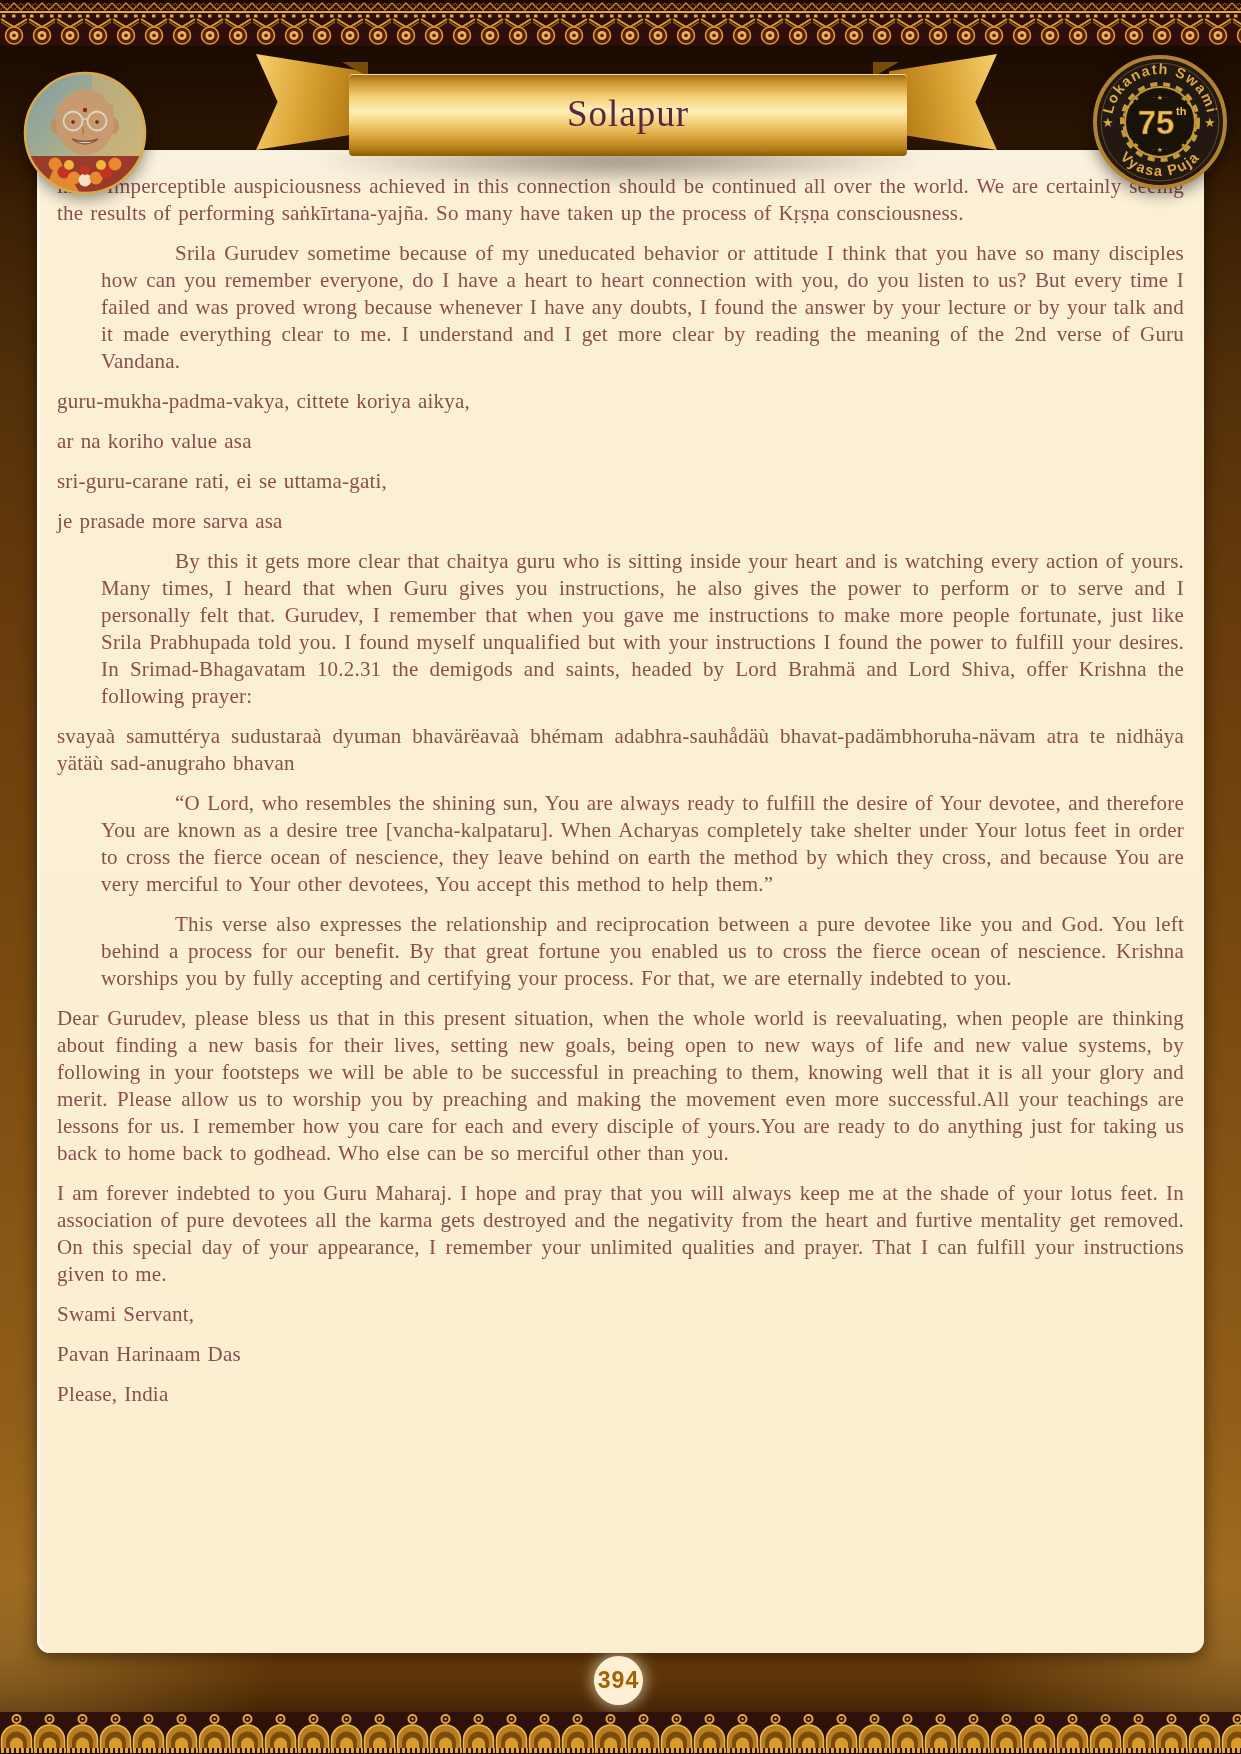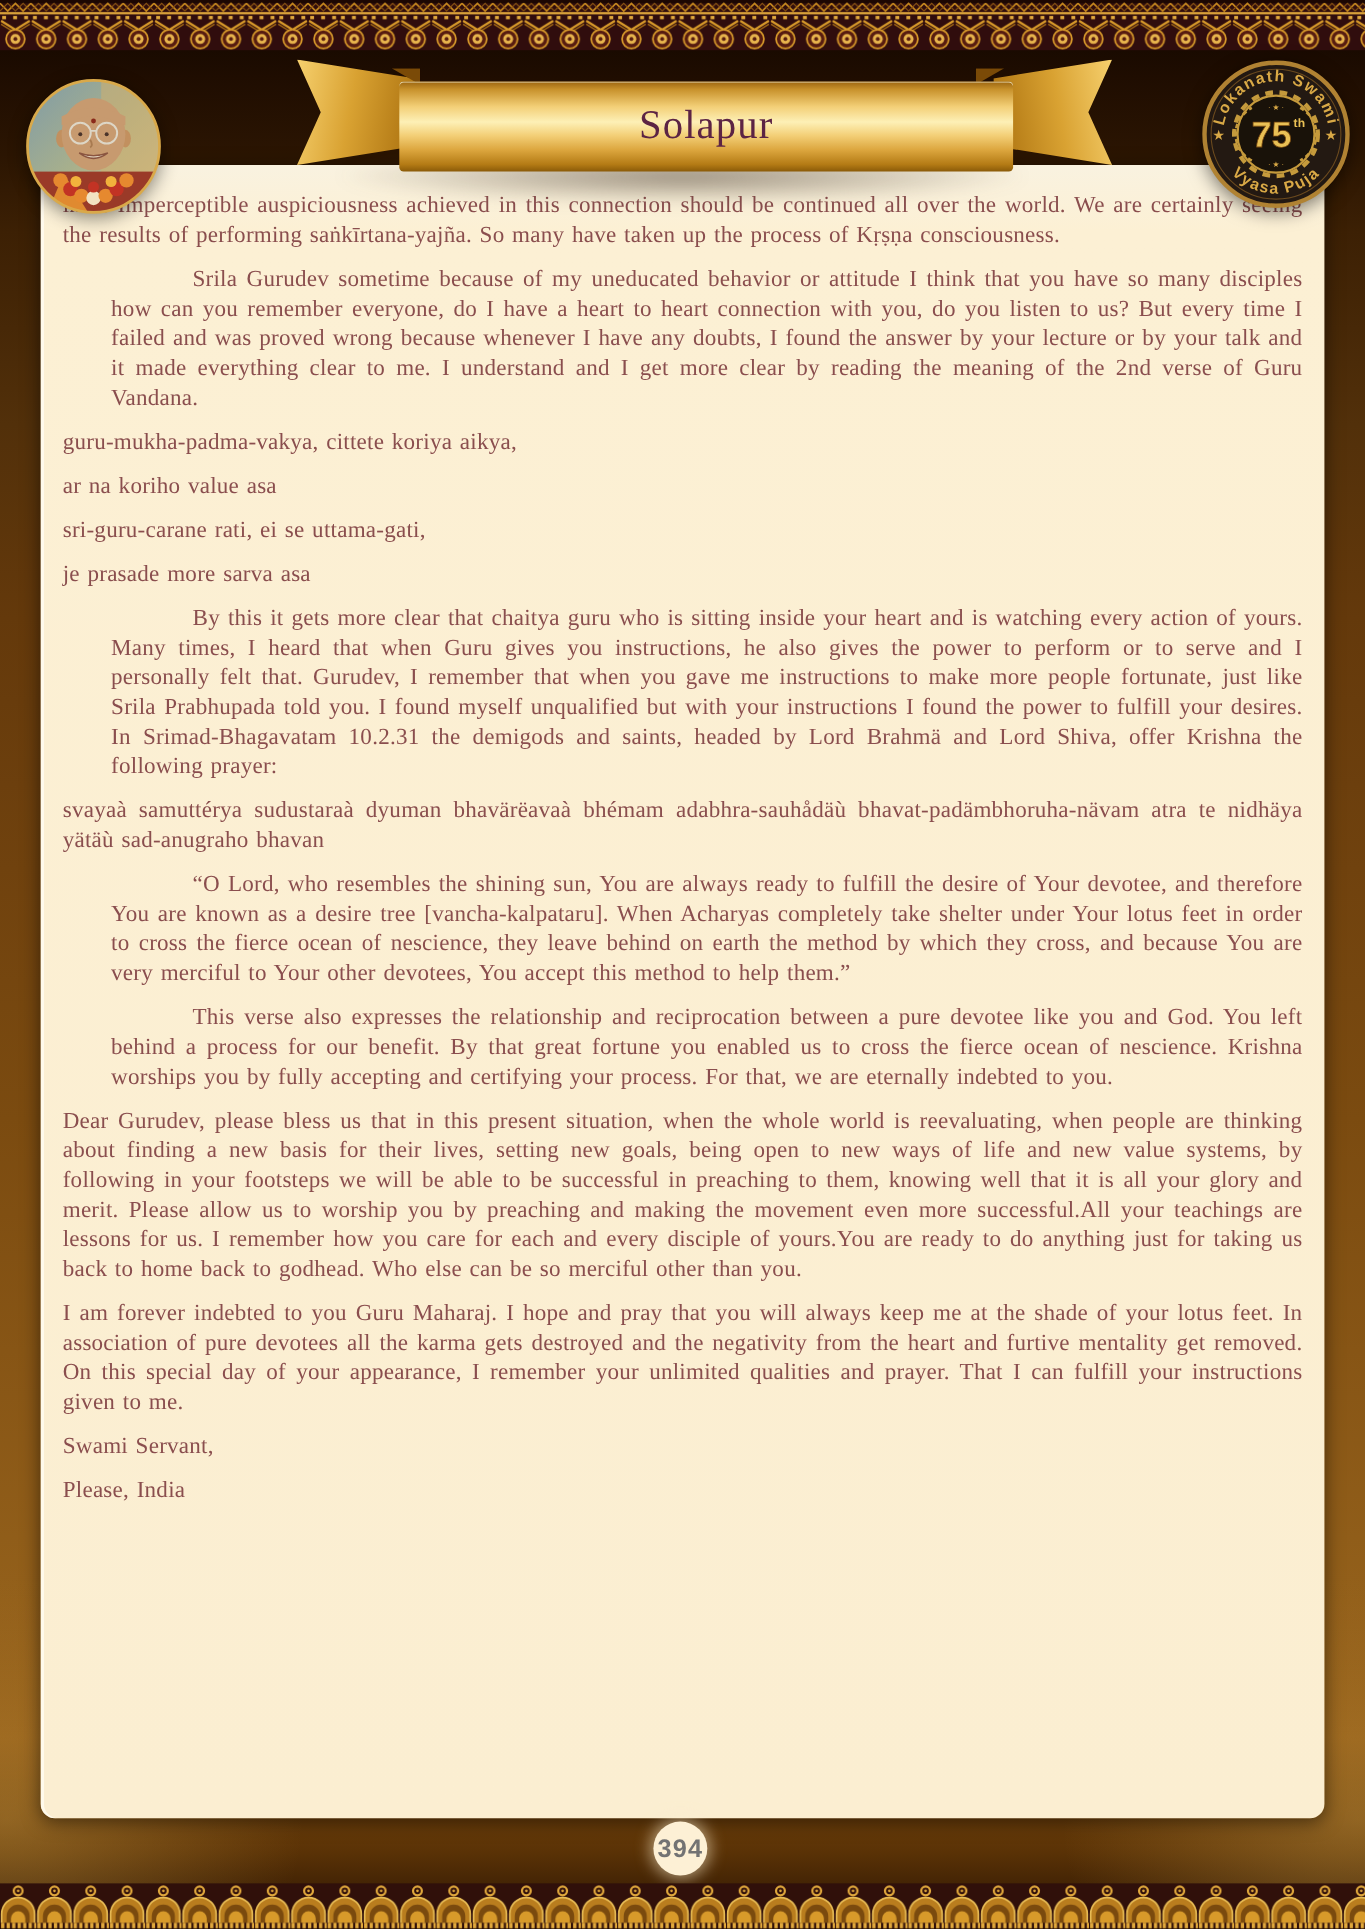--- a/index.html
+++ b/index.html
@@ -24,21 +24,21 @@
          border-radius:13px;box-shadow:0 3px 16px rgba(0,0,0,.5), inset 3px 0 0 rgba(255,252,240,.85);
          z-index:1;}
   .letter{position:absolute;left:20px;right:20px;top:23px;color:#8a4e4e;
           font-size:21px;line-height:27px;letter-spacing:.2px;word-spacing:1.5px;}
   .para{margin:0 0 13px 0;text-align:justify;}
   .para.ind{text-indent:74px;margin-left:44px;}
 
   
   .photo{position:absolute;left:22px;top:70px;width:126px;height:126px;z-index:7;
          filter:drop-shadow(0 4px 8px rgba(0,0,0,.45));}
-  .ribbon{position:absolute;left:0;top:0;width:1078px;height:220px;z-index:5;pointer-events:none;margin-left:14px;}
+  .ribbon{position:absolute;left:0;top:0;width:1078px;height:220px;z-index:5;pointer-events:none;}
   .ribbon-shadow{position:absolute;left:300px;top:146px;width:640px;height:40px;
          background:radial-gradient(ellipse at 50% 35%,rgba(75,60,45,.55),rgba(75,60,45,0) 70%);
          filter:blur(7px);z-index:2;}
   .flag{position:absolute;top:54px;width:108px;height:96px;z-index:4;}
   .flag.left{left:256px;clip-path:polygon(0 0,100% 18%,100% 82%,0 100%,20% 50%);
          background:linear-gradient(100deg,#f6d06e 0%,#d9a232 45%,#a86e0d 100%);}
   .flag.right{left:889px;clip-path:polygon(100% 0,0 18%,0 82%,100% 100%,80% 50%);
          background:linear-gradient(260deg,#f6d06e 0%,#d9a232 45%,#a86e0d 100%);}
   .fold{position:absolute;width:26px;height:15px;background:#7a4a07;z-index:4;}
   .fold.left{left:342px;top:62px;clip-path:polygon(0 0,100% 0,100% 100%);}
@@ -51,21 +51,21 @@
   .ribbon-band .title{display:block;text-align:center;line-height:80px;
          font-size:37px;color:#5c2444;letter-spacing:1px;}
   .badge{position:absolute;left:1092px;top:54px;width:136px;height:136px;z-index:7;
          filter:drop-shadow(0 4px 8px rgba(0,0,0,.5));}
 
   
   .pageno{position:absolute;left:594px;top:1656px;width:49px;height:49px;border-radius:50%;
           background:#fdf0d5;z-index:5;display:flex;align-items:center;justify-content:center;
           box-shadow:0 0 14px 3px rgba(253,240,210,.55);}
   .pageno span{font-family:"Liberation Sans","DejaVu Sans",sans-serif;font-weight:bold;
-          font-size:23px;color:#737373;letter-spacing:1px;}
+          font-size:23px;color:#a16207;letter-spacing:1px;}
 </style>
 </head>
 <body>
 
 <div id="page">
 
   <div class="corner-glow left"></div>
   <div class="corner-glow right"></div>
 
   <svg class="band-top" width="1241" height="46">
@@ -97,20 +97,21 @@
         <p class="para">ar na koriho value asa</p>
         <p class="para">sri-guru-carane rati, ei se uttama-gati,</p>
         <p class="para">je prasade more sarva asa</p>
         <p class="para ind">By this it gets more clear that chaitya guru who is sitting inside your heart and is watching every action of yours. Many times, I heard that when Guru gives you instructions, he also gives the power to perform or to serve and I personally felt that. Gurudev, I remember that when you gave me instructions to make more people fortunate, just like Srila Prabhupada told you. I found myself unqualified but with your instructions I found the power to fulfill your desires. In Srimad-Bhagavatam 10.2.31 the demigods and saints, headed by Lord Brahmä and Lord Shiva, offer Krishna the following prayer:</p>
         <p class="para">svayaà samuttérya sudustaraà dyuman bhavärëavaà bhémam adabhra-sauhådäù bhavat-padämbhoruha-nävam atra te nidhäya yätäù sad-anugraho bhavan</p>
         <p class="para ind">“O Lord, who resembles the shining sun, You are always ready to fulfill the desire of Your devotee, and therefore You are known as a desire tree [vancha-kalpataru]. When Acharyas completely take shelter under Your lotus feet in order to cross the fierce ocean of nescience, they leave behind on earth the method by which they cross, and because You are very merciful to Your other devotees, You accept this method to help them.”</p>
         <p class="para ind">This verse also expresses the relationship and reciprocation between a pure devotee like you and God. You left behind a process for our benefit. By that great fortune you enabled us to cross the fierce ocean of nescience. Krishna worships you by fully accepting and certifying your process. For that, we are eternally indebted to you.</p>
         <p class="para">Dear Gurudev, please bless us that in this present situation, when the whole world is reevaluating, when people are thinking about finding a new basis for their lives, setting new goals, being open to new ways of life and new value systems, by following in your footsteps we will be able to be successful in preaching to them, knowing well that it is all your glory and merit. Please allow us to worship you by preaching and making the movement even more successful.All your teachings are lessons for us. I remember how you care for each and every disciple of yours.You are ready to do anything just for taking us back to home back to godhead. Who else can be so merciful other than you.</p>
         <p class="para">I am forever indebted to you Guru Maharaj. I hope and pray that you will always keep me at the shade of your lotus feet. In association of pure devotees all the karma gets destroyed and the negativity from the heart and furtive mentality get removed. On this special day of your appearance, I remember your unlimited qualities and prayer. That I can fulfill your instructions given to me.</p>
         <p class="para">Swami Servant,</p>
+        <p class="para">Pavan Harinaam Das</p>
         <p class="para">Please, India</p>
       </div>
   </main>
 
   <div class="ribbon-shadow"></div>
 
   <div class="ribbon">
     <div class="flag left"></div>
     <div class="flag right"></div>
     <div class="fold left"></div>

